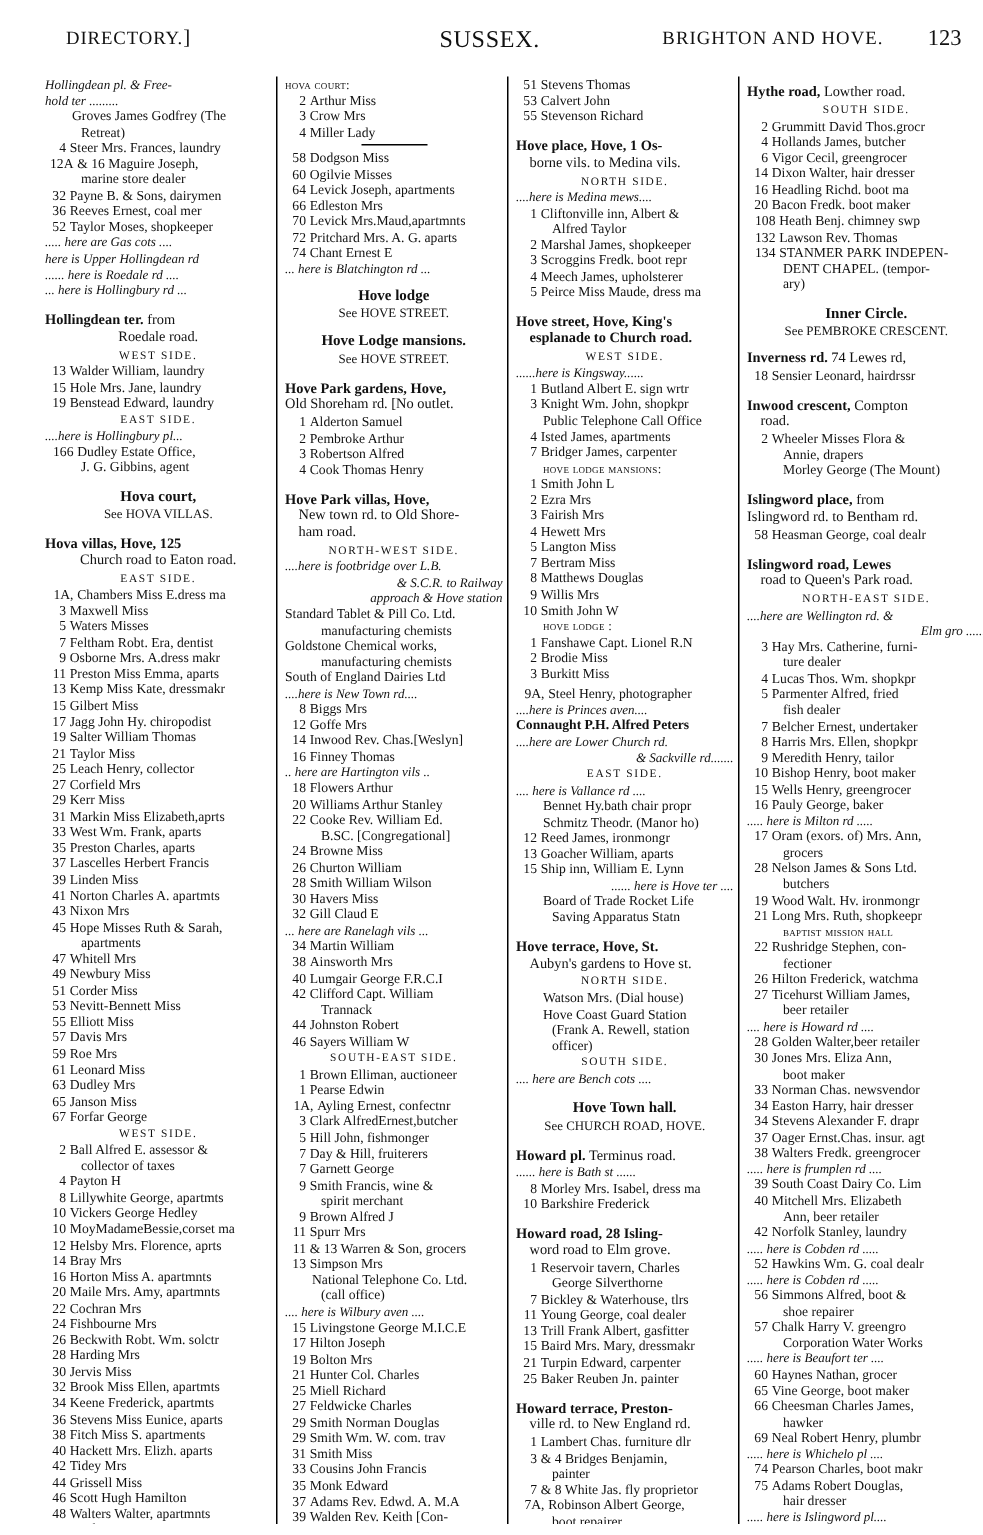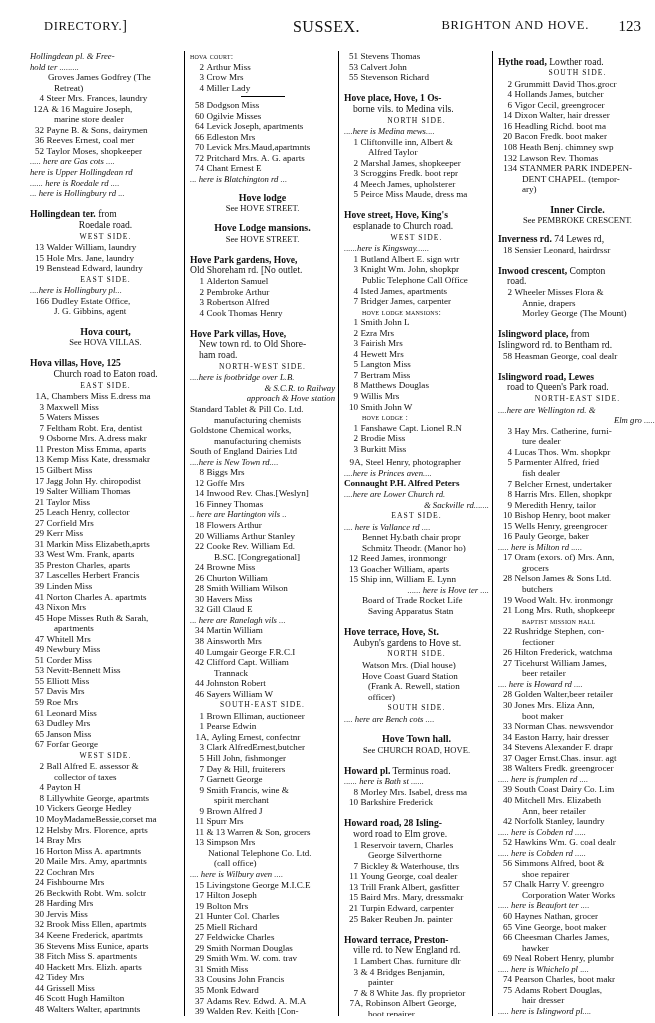--- a/index.html
+++ b/index.html
@@ -652,21 +652,21 @@
         <div class="e">
           <span class="num">4</span>
           <span class="txt">Meech James, upholsterer</span>
         </div>
         <div class="e">
           <span class="num">5</span>
           <span class="txt">Peirce Miss Maude, dress ma</span>
         </div>
         <div class="gap"></div>
         <div class="street"><span>Hove  street,  Hove,  King's</span></div>
-        <div style="font-size: 9.6px; line-height: 10.7px; white-space: nowrap; padding-left: 9px;">esplanade to Church road.</div>
+        <div style="font-size: 9.6px; line-height: 10.7px; white-space: nowrap; padding-left: 9px; font-weight: bold;">esplanade to Church road.</div>
         <div class="side">WEST SIDE.</div>
         <div class="here">......here is Kingsway......</div>
         <div class="e">
           <span class="num">1</span>
           <span class="txt">Butland Albert E. sign wrtr</span>
         </div>
         <div class="e">
           <span class="num">3</span>
           <span class="txt">Knight Wm. John, shopkpr</span>
         </div>

